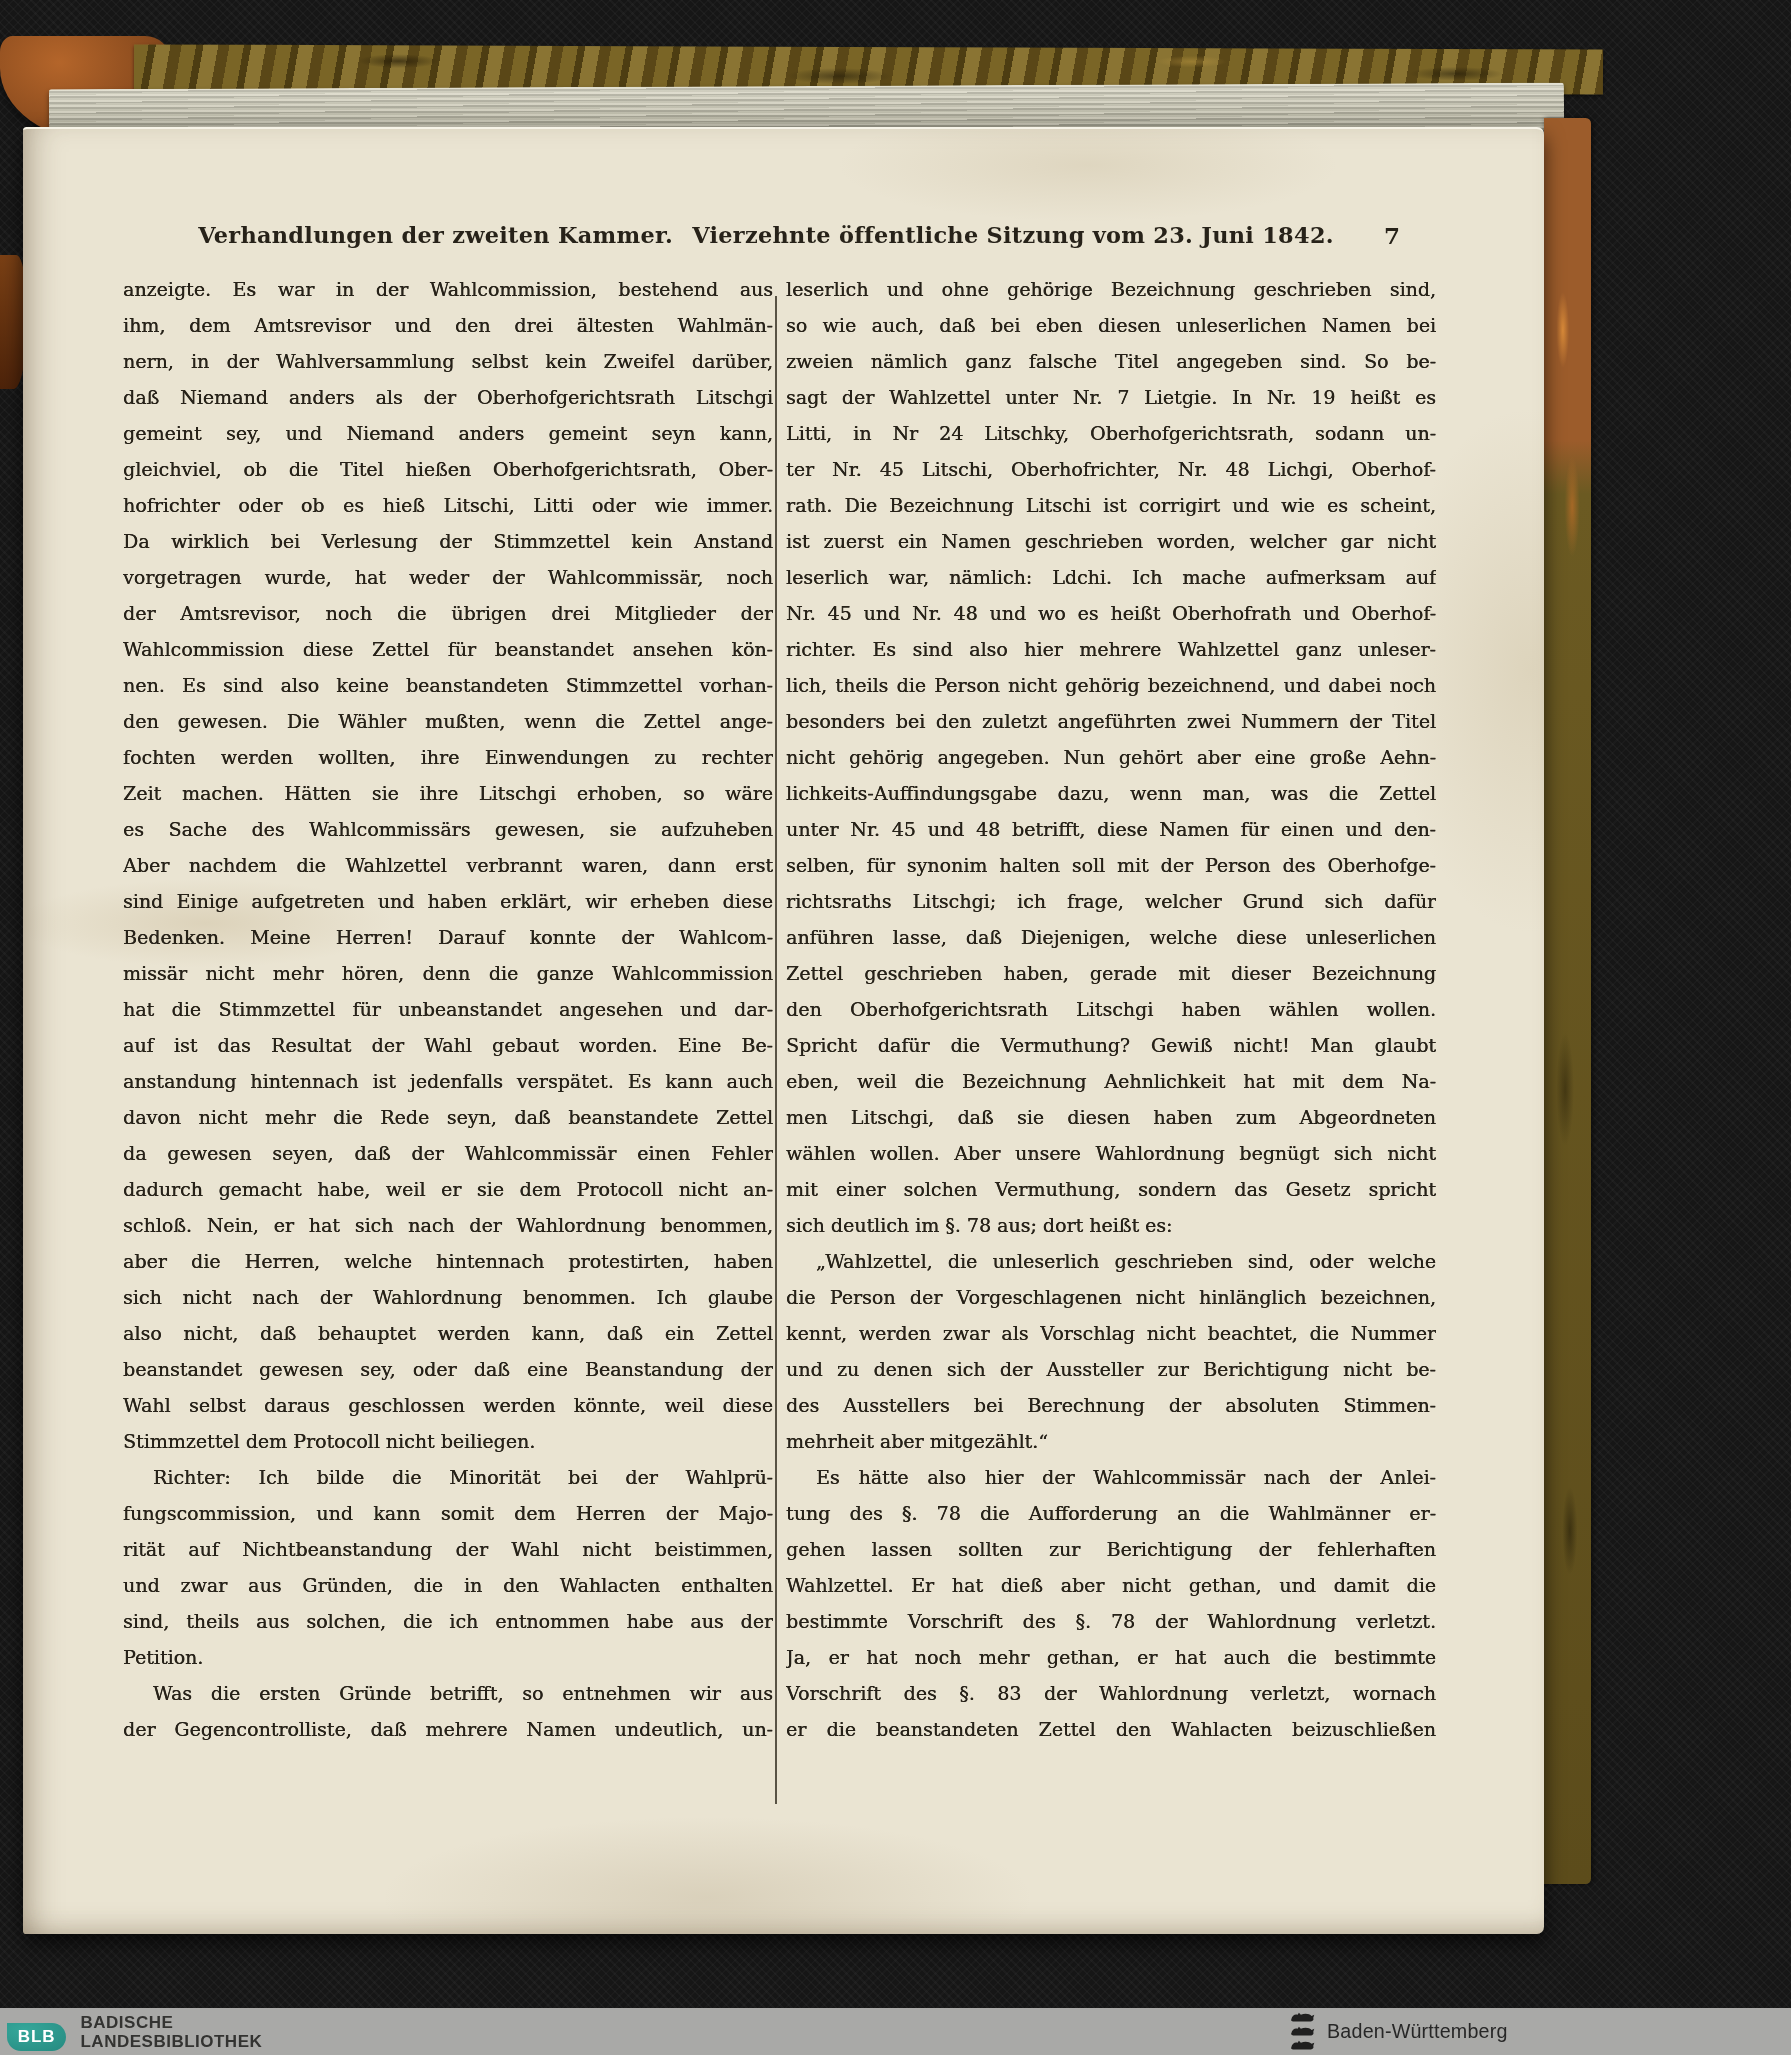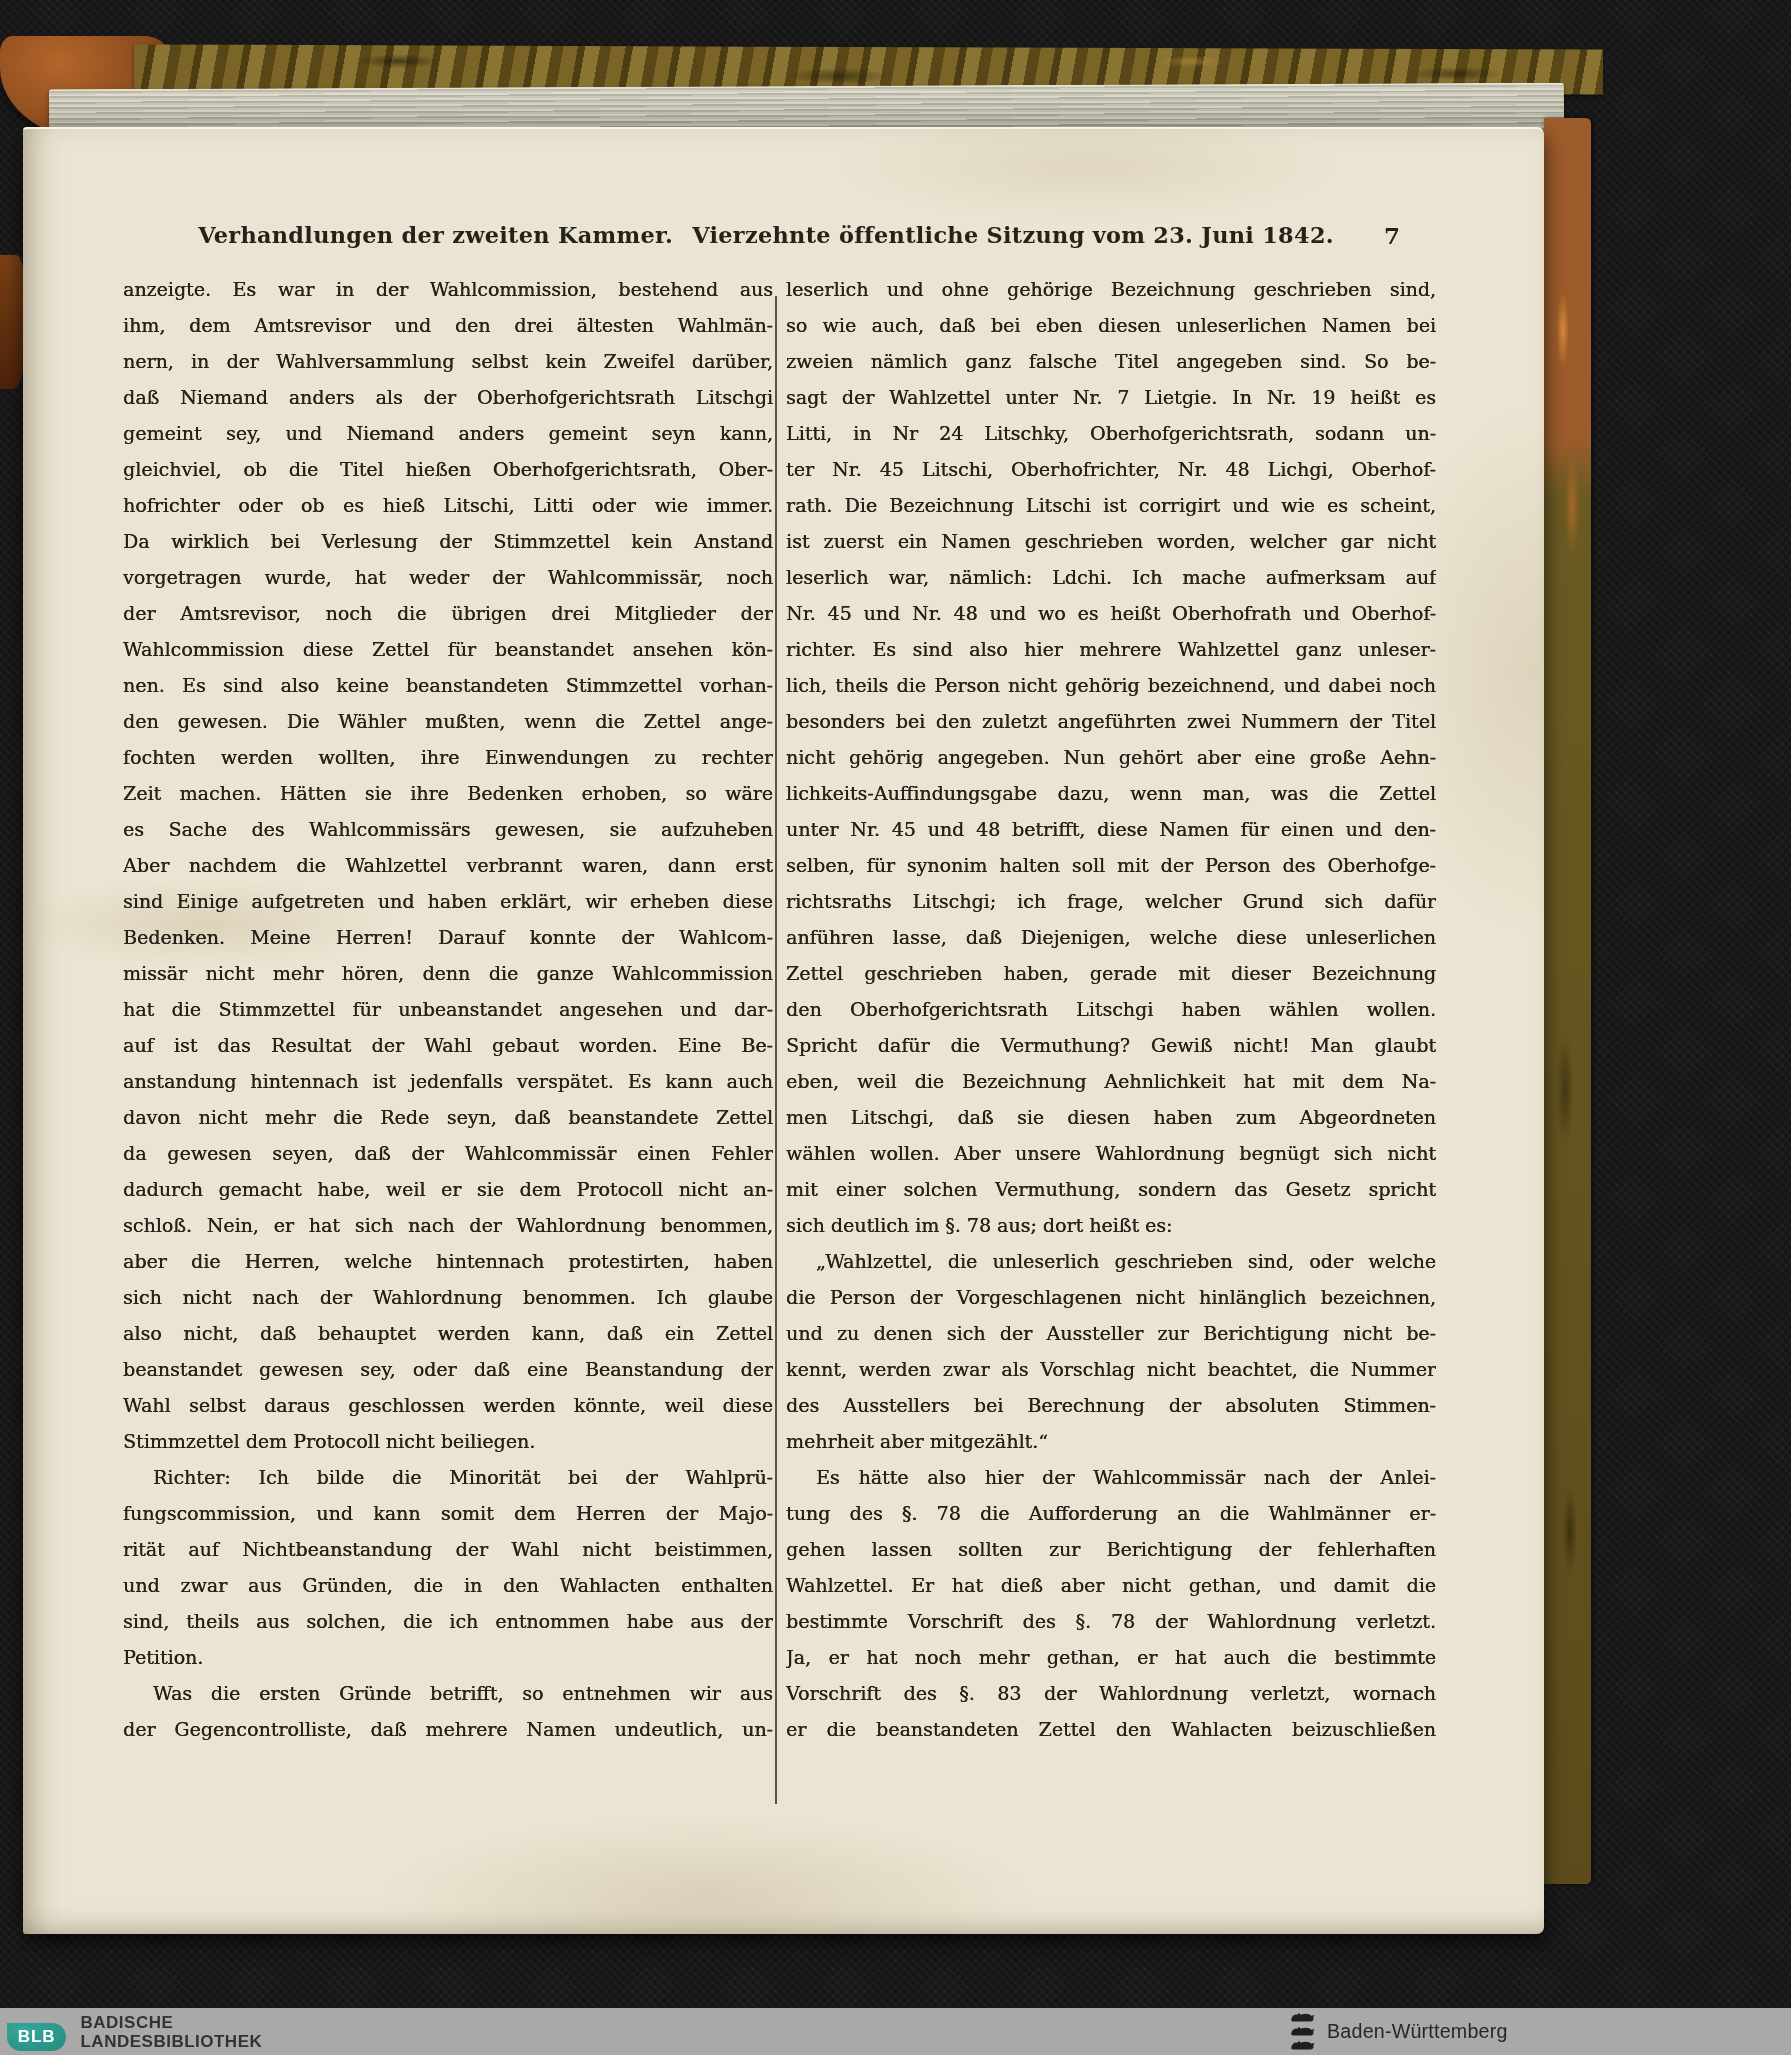--- a/index.html
+++ b/index.html
@@ -140,21 +140,21 @@
         <div class="tline">gemeint sey, und Niemand anders gemeint seyn kann,</div>
         <div class="tline">gleichviel, ob die Titel hießen Oberhofgerichtsrath, Ober-</div>
         <div class="tline">hofrichter oder ob es hieß Litschi, Litti oder wie immer.</div>
         <div class="tline">Da wirklich bei Verlesung der Stimmzettel kein Anstand</div>
         <div class="tline">vorgetragen wurde, hat weder der Wahlcommissär, noch</div>
         <div class="tline">der Amtsrevisor, noch die übrigen drei Mitglieder der</div>
         <div class="tline">Wahlcommission diese Zettel für beanstandet ansehen kön-</div>
         <div class="tline">nen. Es sind also keine beanstandeten Stimmzettel vorhan-</div>
         <div class="tline">den gewesen. Die Wähler mußten, wenn die Zettel ange-</div>
         <div class="tline">fochten werden wollten, ihre Einwendungen zu rechter</div>
-        <div class="tline">Zeit machen. Hätten sie ihre Bedenken erhoben, so wäre</div>
+        <div class="tline">Zeit machen. Hätten sie ihre Litschgi erhoben, so wäre</div>
         <div class="tline">es Sache des Wahlcommissärs gewesen, sie aufzuheben</div>
         <div class="tline">Aber nachdem die Wahlzettel verbrannt waren, dann erst</div>
         <div class="tline">sind Einige aufgetreten und haben erklärt, wir erheben diese</div>
         <div class="tline">Bedenken. Meine Herren! Darauf konnte der Wahlcom-</div>
         <div class="tline">missär nicht mehr hören, denn die ganze Wahlcommission</div>
         <div class="tline">hat die Stimmzettel für unbeanstandet angesehen und dar-</div>
         <div class="tline">auf ist das Resultat der Wahl gebaut worden. Eine Be-</div>
         <div class="tline">anstandung hintennach ist jedenfalls verspätet. Es kann auch</div>
         <div class="tline">davon nicht mehr die Rede seyn, daß beanstandete Zettel</div>
         <div class="tline">da gewesen seyen, daß der Wahlcommissär einen Fehler</div>
@@ -199,22 +199,22 @@
         <div class="tline">Zettel geschrieben haben, gerade mit dieser Bezeichnung</div>
         <div class="tline">den Oberhofgerichtsrath Litschgi haben wählen wollen.</div>
         <div class="tline">Spricht dafür die Vermuthung? Gewiß nicht! Man glaubt</div>
         <div class="tline">eben, weil die Bezeichnung Aehnlichkeit hat mit dem Na-</div>
         <div class="tline">men Litschgi, daß sie diesen haben zum Abgeordneten</div>
         <div class="tline">wählen wollen. Aber unsere Wahlordnung begnügt sich nicht</div>
         <div class="tline">mit einer solchen Vermuthung, sondern das Gesetz spricht</div>
         <div class="tline pend">sich deutlich im §. 78 aus; dort heißt es:</div>
         <div class="tline ind">„Wahlzettel, die unleserlich geschrieben sind, oder welche</div>
         <div class="tline">die Person der Vorgeschlagenen nicht hinlänglich bezeichnen,</div>
+        <div class="tline">kennt, werden zwar als Vorschlag nicht beachtet, die Nummer</div>
         <div class="tline">und zu denen sich der Aussteller zur Berichtigung nicht be-</div>
-        <div class="tline">kennt, werden zwar als Vorschlag nicht beachtet, die Nummer</div>
         <div class="tline">des Ausstellers bei Berechnung der absoluten Stimmen-</div>
         <div class="tline pend">mehrheit aber mitgezählt.“</div>
         <div class="tline ind">Es hätte also hier der Wahlcommissär nach der Anlei-</div>
         <div class="tline">tung des §. 78 die Aufforderung an die Wahlmänner er-</div>
         <div class="tline">gehen lassen sollten zur Berichtigung der fehlerhaften</div>
         <div class="tline">Wahlzettel. Er hat dieß aber nicht gethan, und damit die</div>
         <div class="tline">bestimmte Vorschrift des §. 78 der Wahlordnung verletzt.</div>
         <div class="tline">Ja, er hat noch mehr gethan, er hat auch die bestimmte</div>
         <div class="tline">Vorschrift des §. 83 der Wahlordnung verletzt, wornach</div>
         <div class="tline">er die beanstandeten Zettel den Wahlacten beizuschließen</div>

